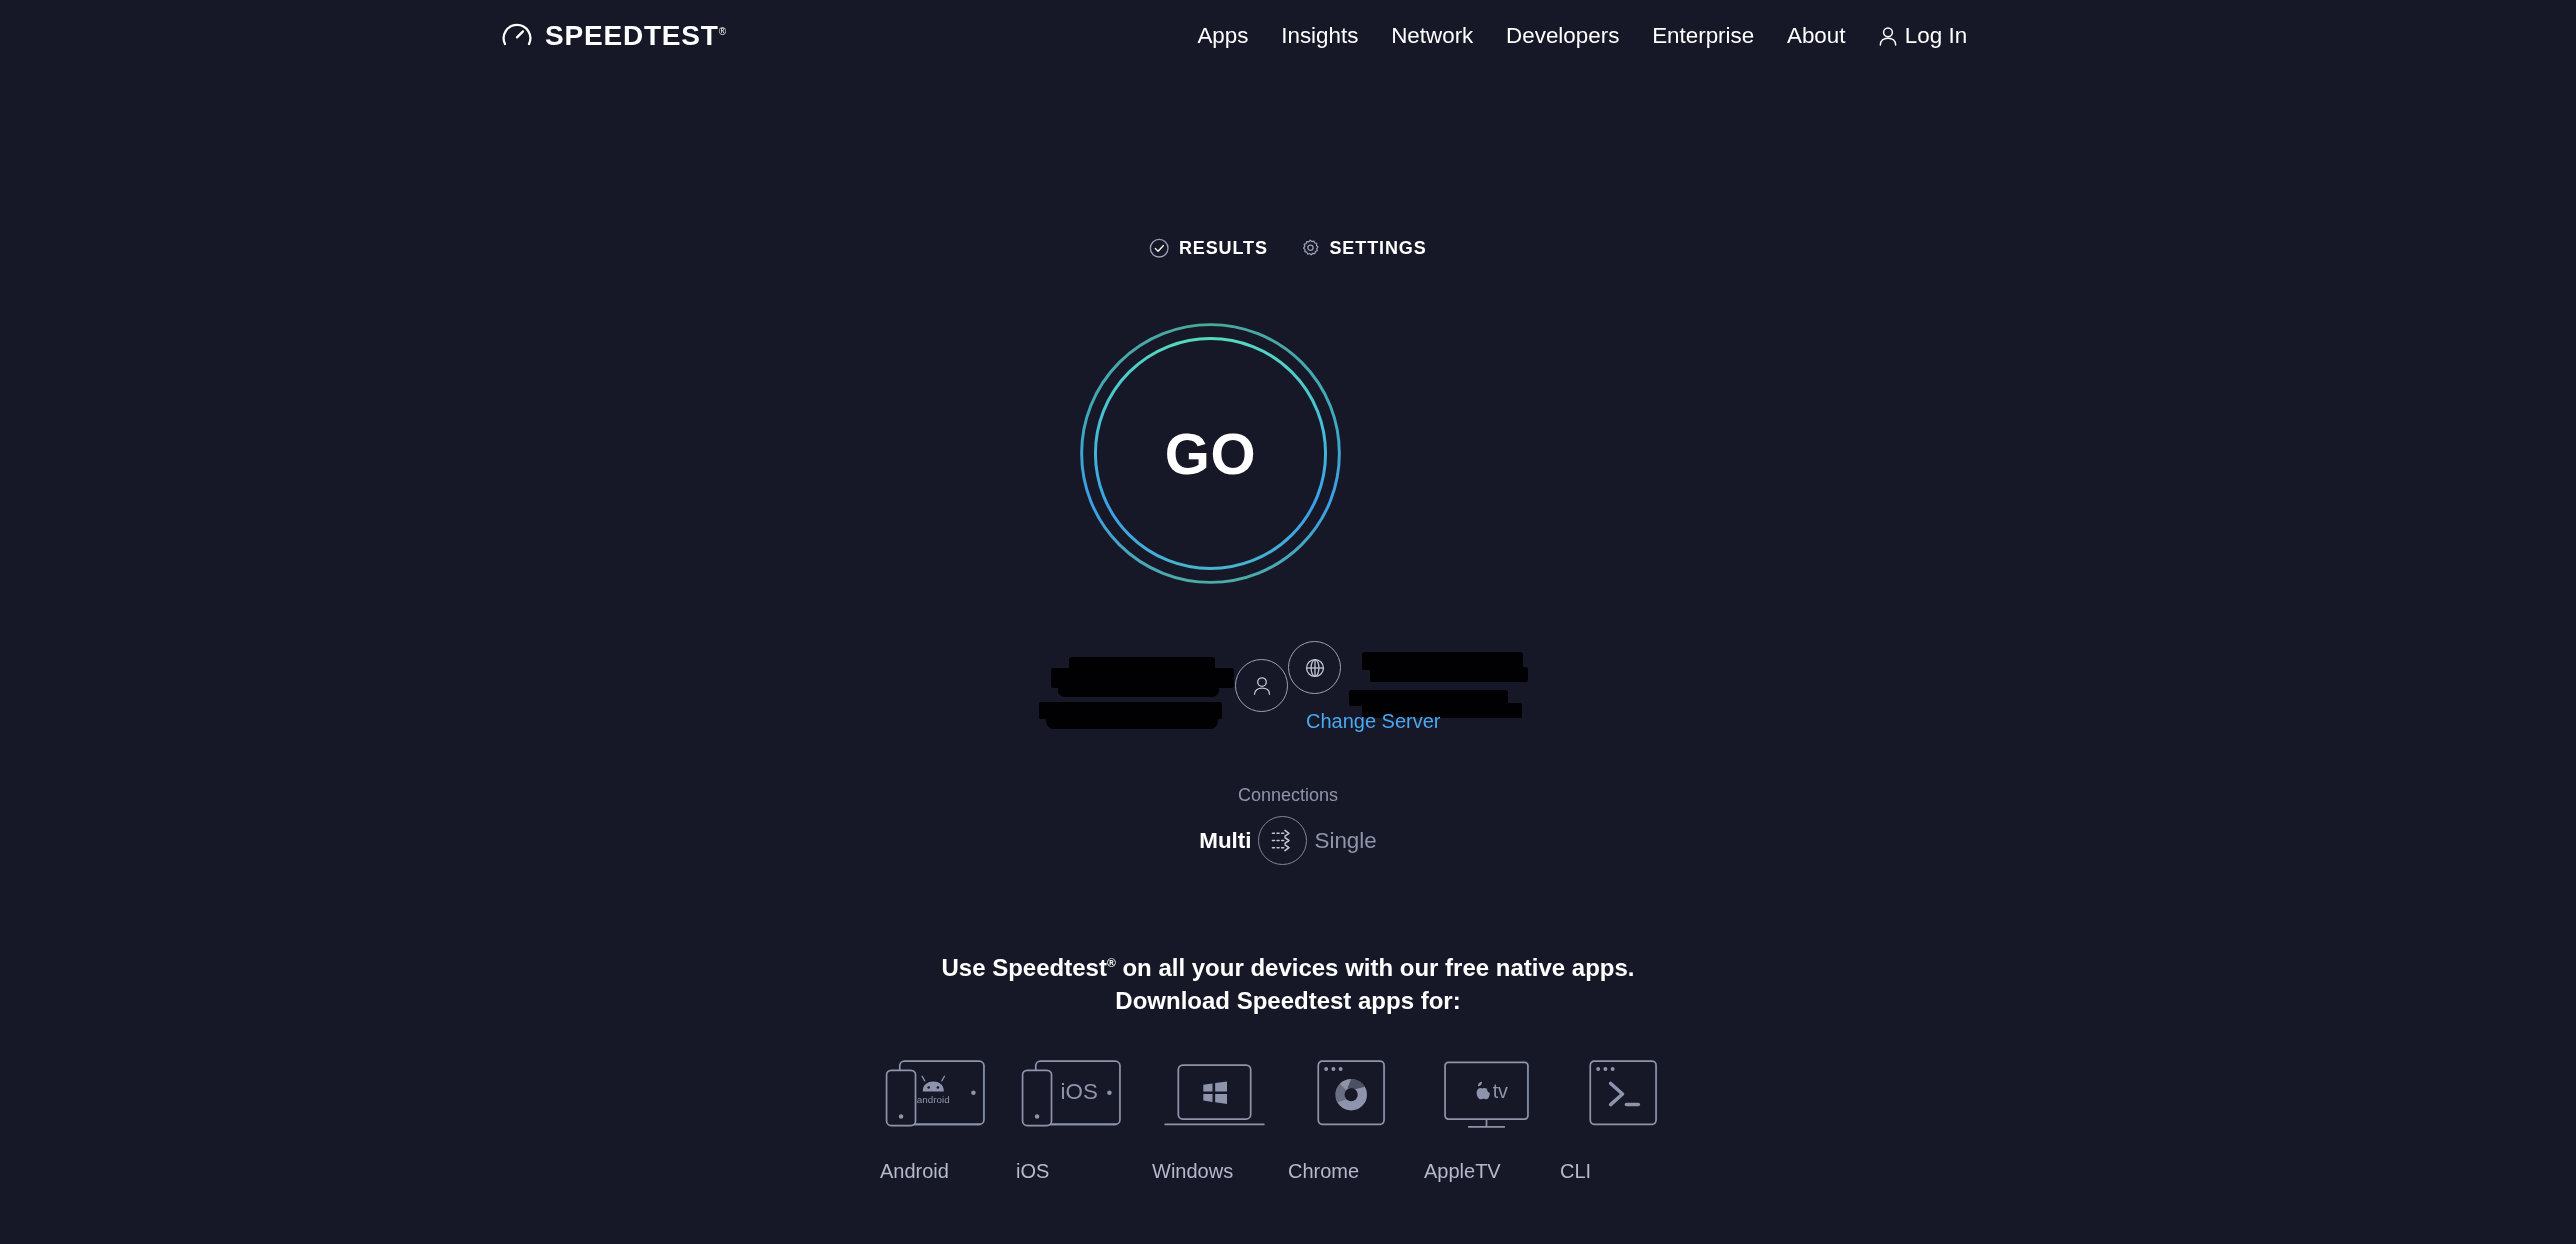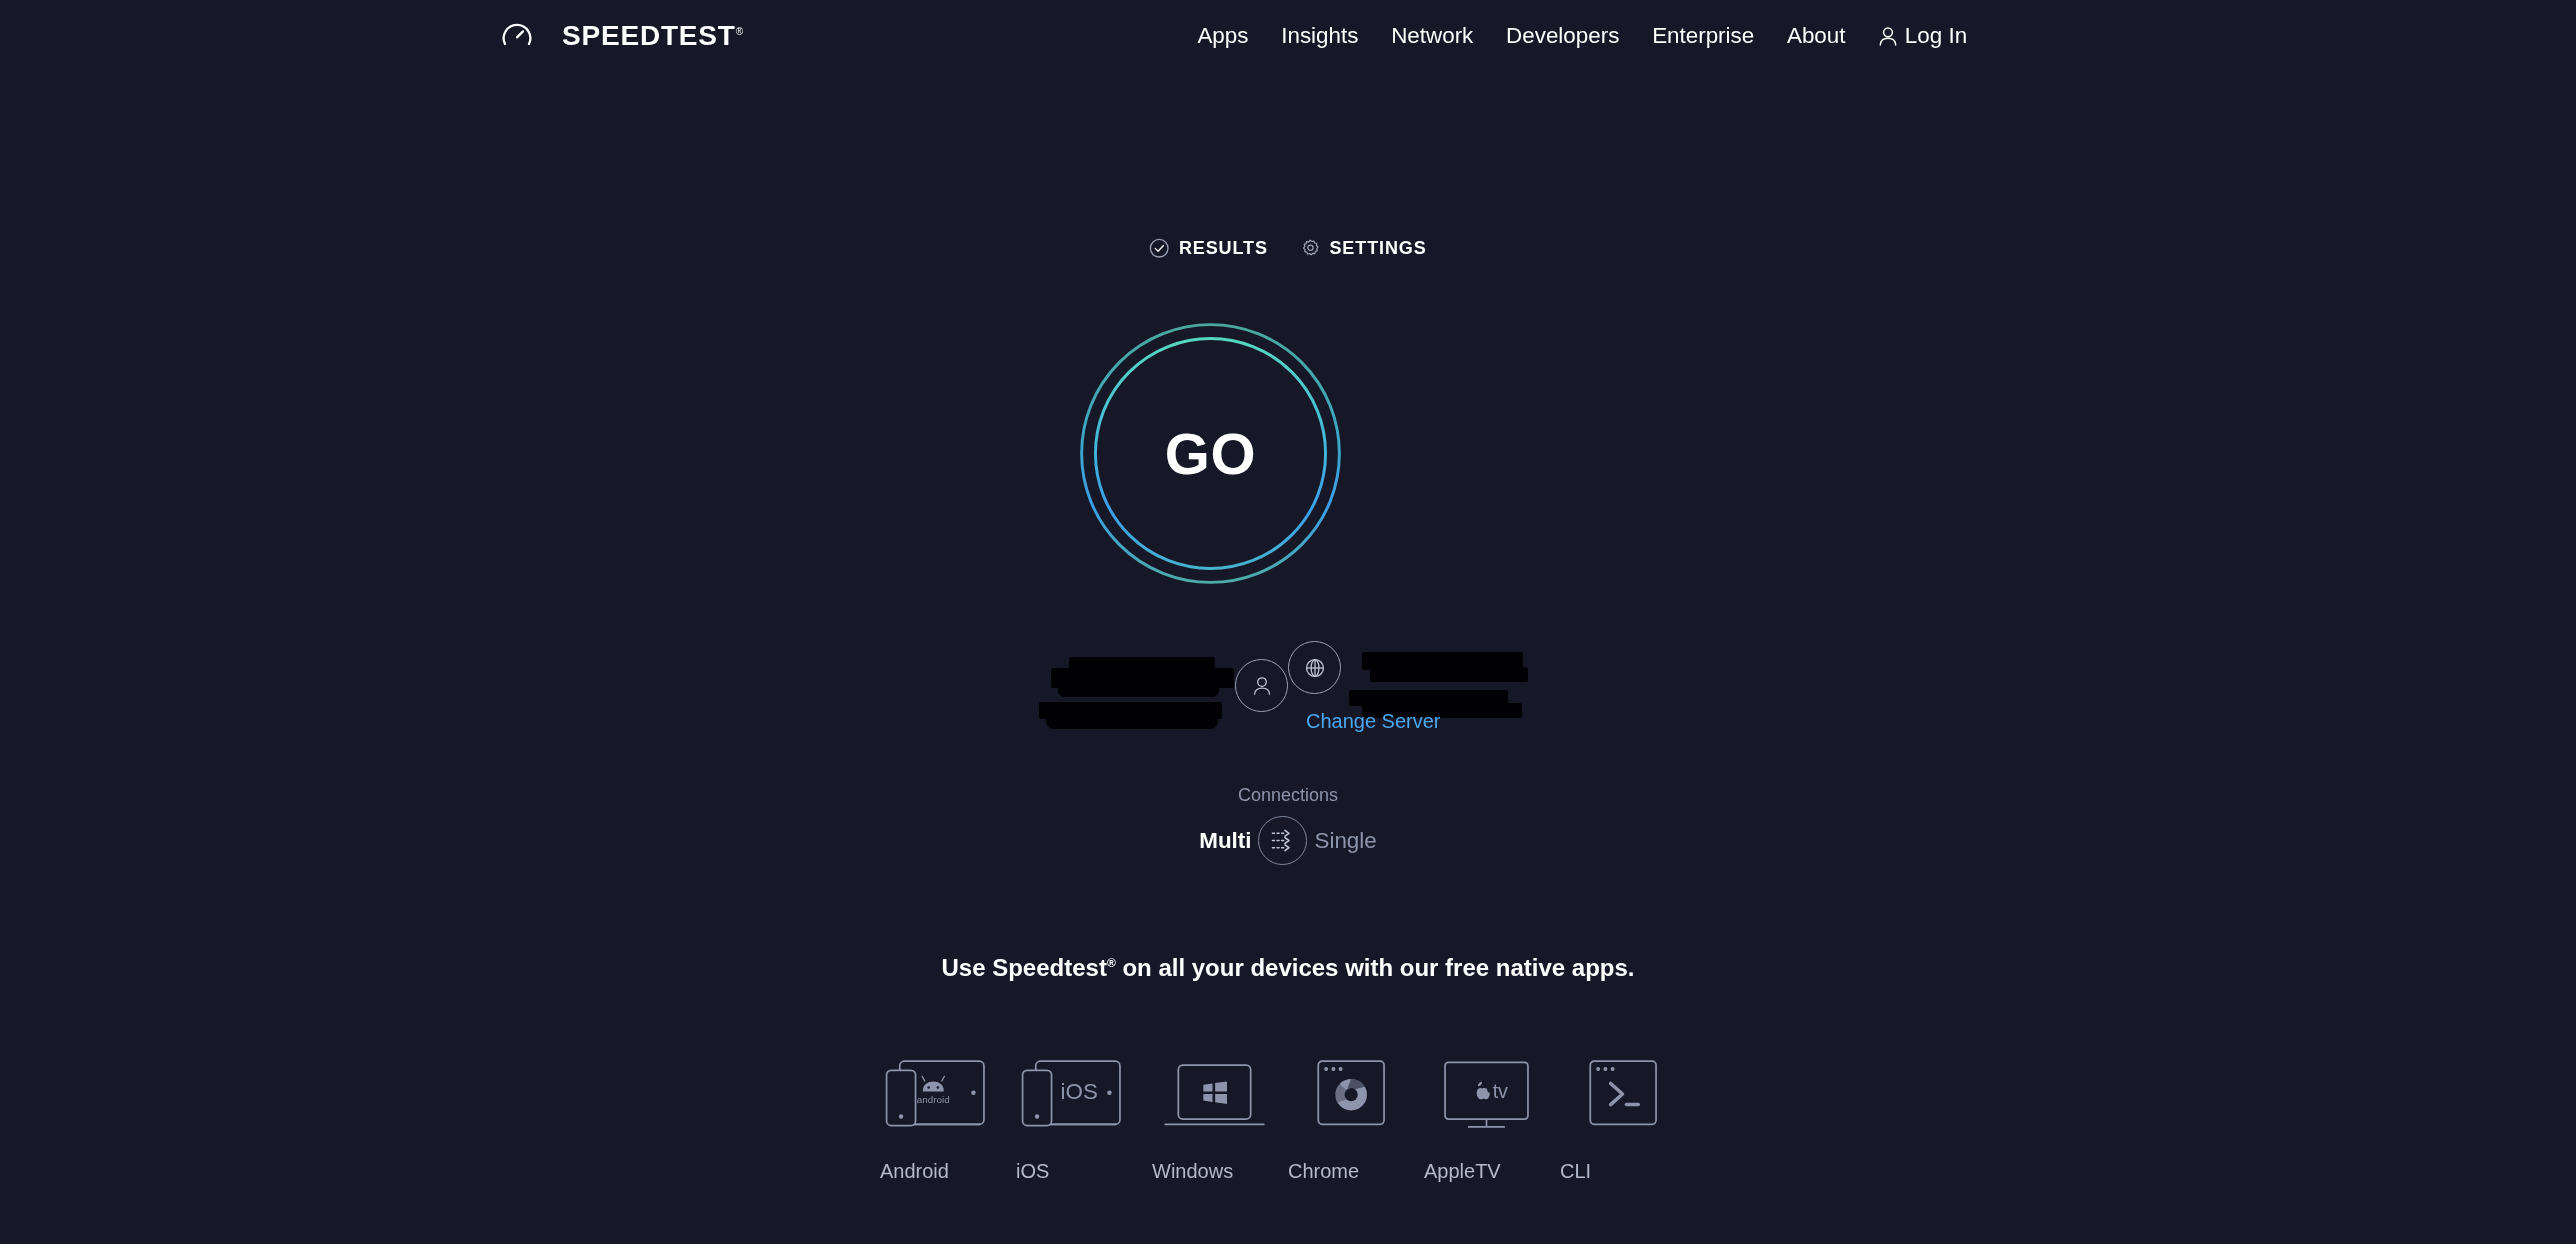--- a/index.html
+++ b/index.html
@@ -25,21 +25,21 @@
     height: 82px;
     display: flex;
     align-items: center;
   }
   .logo {
     position: absolute;
     left: 501px;
     top: 20px;
     display: flex;
     align-items: center;
-    gap: 29px;
+    gap: 12px;
     cursor: pointer;
   }
   .logo-icon { display: block; width: 32px; height: 32px; }
   .logo-text {
     color: #ffffff;
     font-size: 28px;
     font-weight: 700;
     letter-spacing: 0.8px;
     line-height: 1;
     position: relative;
@@ -415,20 +415,21 @@
         <path d="M24 14.6 L30 19 L24 23.4" stroke="#c2c7d6" stroke-width="2.4" stroke-linecap="round" stroke-linejoin="round"></path>
         <path d="M5 30 H26" stroke="#c2c7d6" stroke-width="2.4" stroke-linecap="round" stroke-dasharray="3 4"></path>
         <path d="M24 25.6 L30 30 L24 34.4" stroke="#c2c7d6" stroke-width="2.4" stroke-linecap="round" stroke-linejoin="round"></path>
       </svg>
     </span>
     <span class="conn-opt inactive">Single</span>
   </div>
 
   <div class="promo">
     <div class="promo-line"><span>Use Speedtest</span><sup class="promo-reg">®</sup><span> on all your devices with our free native apps.</span></div>
+    <div class="promo-line">Download Speedtest apps for:</div>
   </div>
 
   <div class="platforms">
 
     <div class="platform">
       <div class="platform-icon">
         <svg width="125" height="86" viewBox="0 0 190 130" fill="none" xmlns="http://www.w3.org/2000/svg">
           <rect x="30" y="12" width="128" height="96" rx="7" stroke="#8d94ab" stroke-width="2.6"></rect>
           <path d="M38 108 H152" stroke="#8d94ab" stroke-width="2.6" stroke-linecap="round"></path>
           <circle cx="142" cy="60" r="3.4" fill="#8d94ab"></circle>

